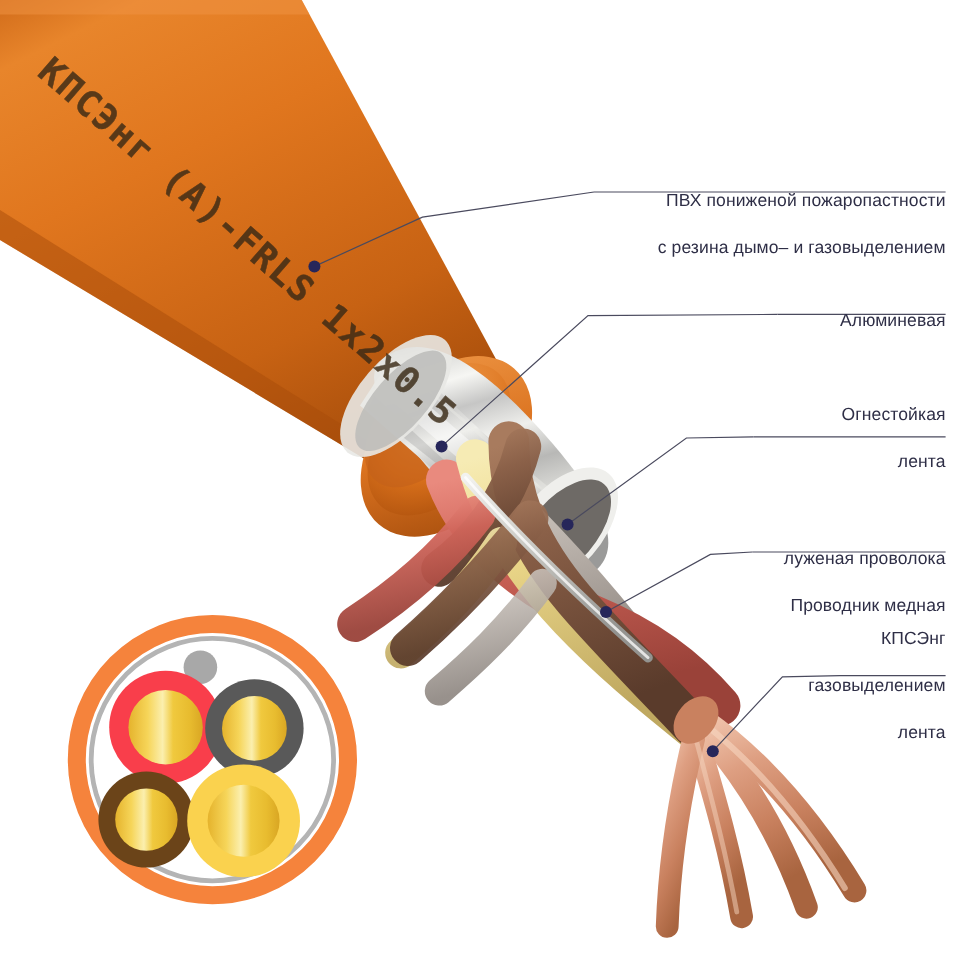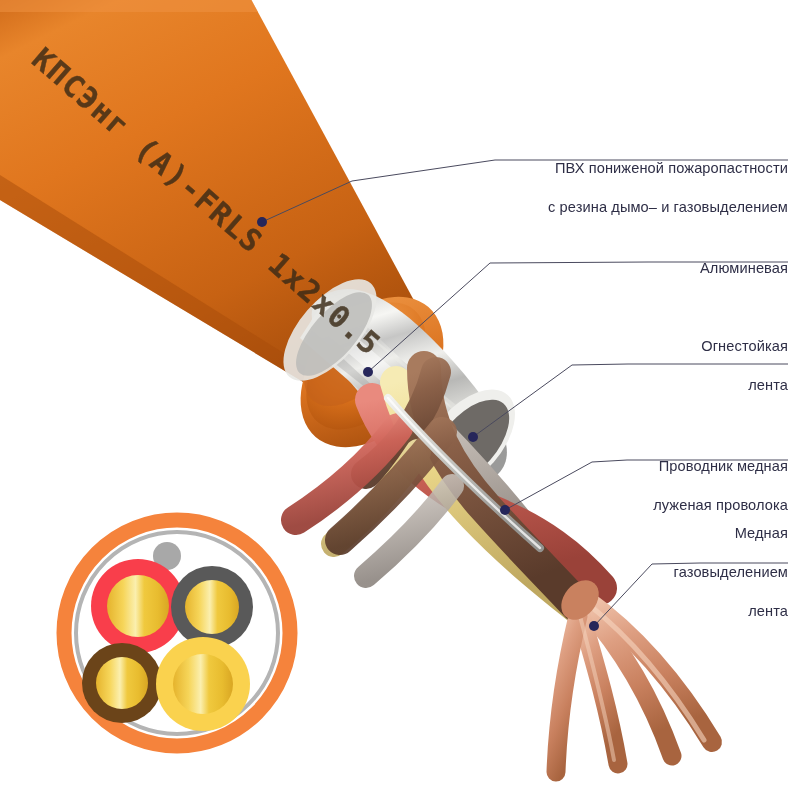--- a/index.html
+++ b/index.html
@@ -265,23 +265,23 @@
   <div class="callout" id="label-tape">
     <span class="ln">Алюминевая</span>
   </div>
 
   <div class="callout" id="label-rubber">
     <span class="ln">Огнестойкая</span>
     <span class="ln">лента</span>
   </div>
 
   <div class="callout" id="label-drain">
+    <span class="ln">луженая проволока</span>
     <span class="ln">Проводник медная</span>
-    <span class="ln">луженая проволока</span>
   </div>
 
   <div class="callout" id="label-core">
-    <span class="ln">Медная</span>
+    <span class="ln">КПСЭнг</span>
     <span class="ln">газовыделением</span>
     <span class="ln">лента</span>
   </div>
 
 </div>
 
 </body></html>

